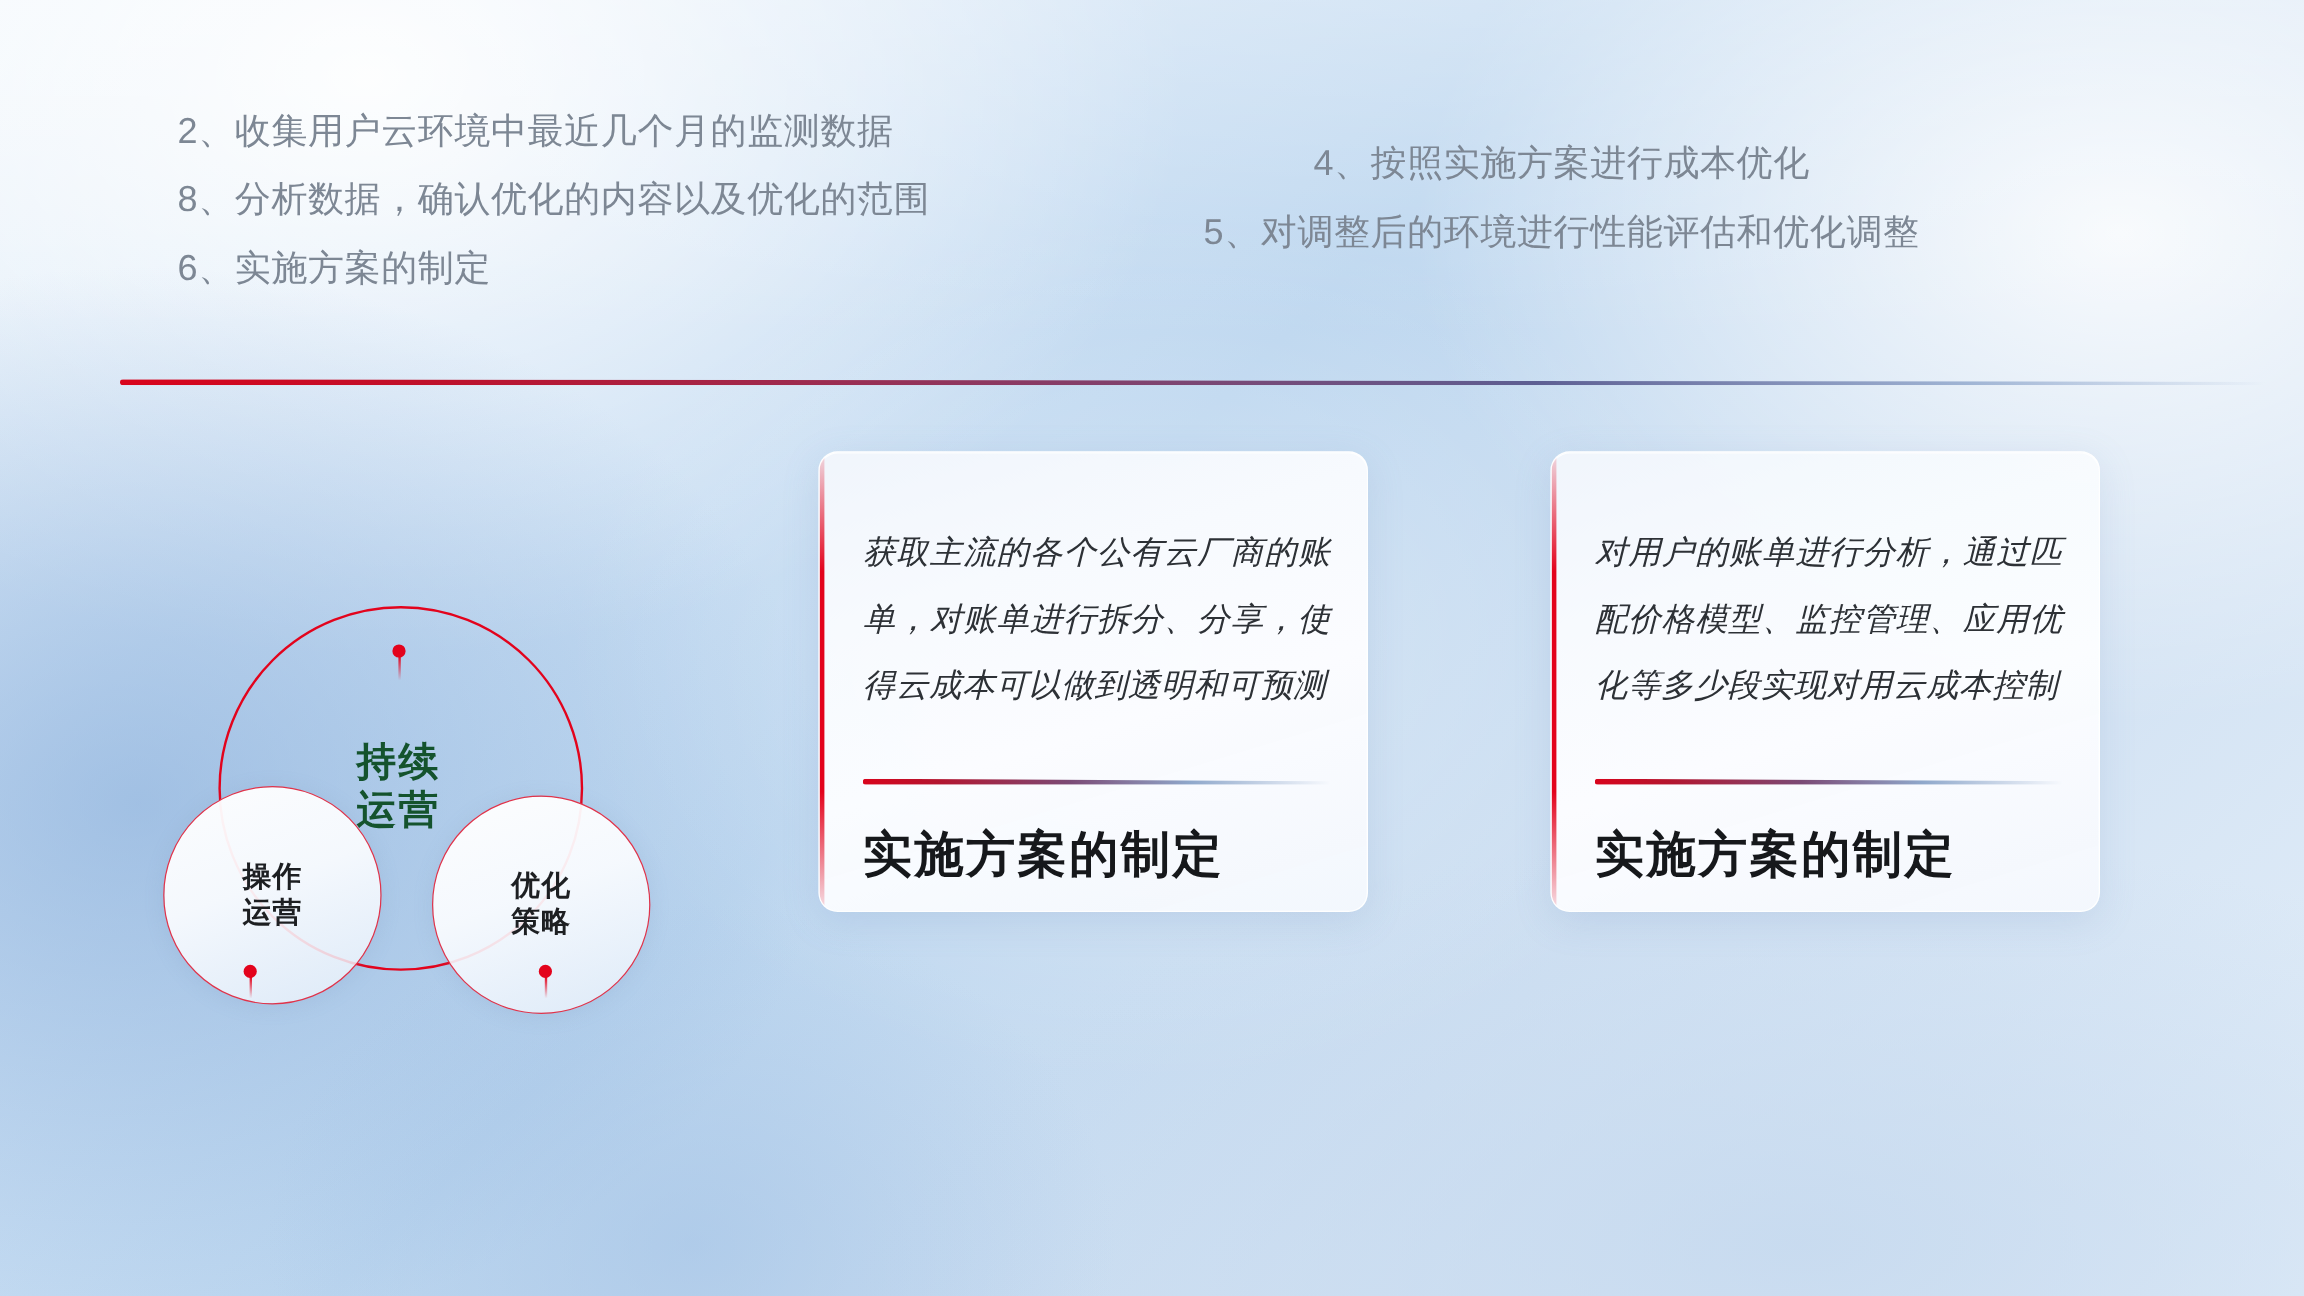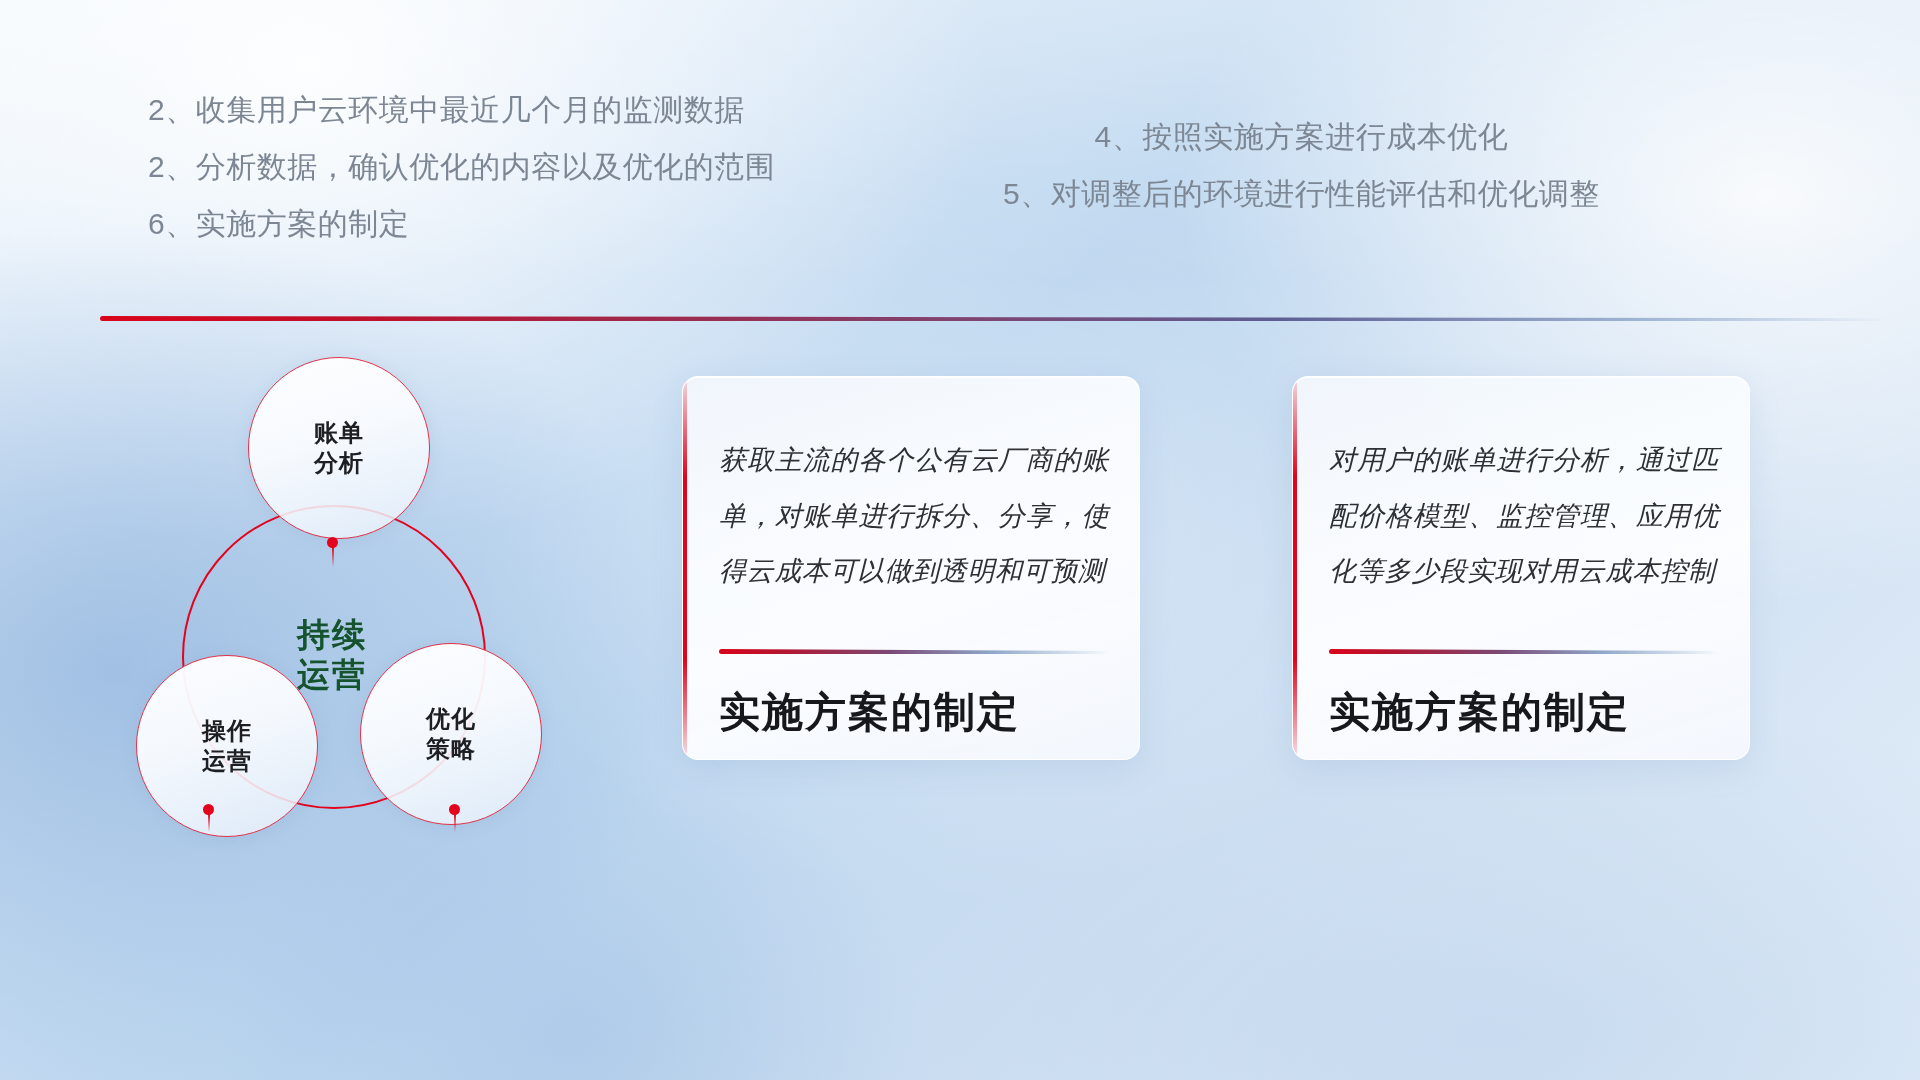--- a/index.html
+++ b/index.html
@@ -46,21 +46,21 @@
     position:absolute;border-radius:50%;
     border:1.6px solid #e0334a;
     background:
       linear-gradient(160deg,rgba(255,255,255,.97) 0%,rgba(250,252,255,.93) 45%,rgba(232,241,251,.80) 100%);
     box-shadow:0 2px 16px rgba(120,150,190,.18);
     display:flex;align-items:center;justify-content:center;
     text-align:center;
   }
   .v-top{left:148px;top:2px;width:180px;height:180px;}
   .v-bl{left:36px;top:300px;width:180px;height:180px;}
-  .v-br{left:260px;top:288px;width:180px;height:180px;}
+  .v-br{left:260px;top:308px;width:180px;height:180px;}
   .v-label{
     font-size:24px;font-weight:700;color:#1d1f22;line-height:1.25;
     letter-spacing:1px;
   }
   .v-big{
     position:absolute;left:82px;top:150px;width:300px;height:300px;
     border-radius:50%;border:2.2px solid #e3031c;background:transparent;
   }
   .v-center{
     position:absolute;left:82px;top:150px;width:300px;height:300px;
@@ -123,41 +123,35 @@
   <div class="bgl b4"></div>
   <div class="bgl b5"></div>
   <div class="bgl b6"></div>
   <div class="bgl b7"></div>
   <div class="bgl b8"></div>
 </div>
 
 <div id="lists">
   <div class="list left">
     <div class="bullet">2、收集用户云环境中最近几个月的监测数据</div>
-    <div class="bullet">2、分析数据，确认优化的内容以及优化的范围</div>
+    <div class="bullet">8、分析数据，确认优化的内容以及优化的范围</div>
     <div class="bullet">6、实施方案的制定</div>
   </div>
   <div class="list right">
     <div class="bullet">4、按照实施方案进行成本优化</div>
     <div class="bullet">5、对调整后的环境进行性能评估和优化调整</div>
   </div>
 </div>
 
 <div id="divider"></div>
 
 <div id="venn">
 
   <div class="v-big"></div>
 
-  <div class="v-circle v-top">
-    <div class="v-label">
-      <div>账单</div>
-      <div>分析</div>
-    </div>
-  </div>
 
   <div class="v-circle v-bl">
     <div class="v-label">
       <div>操作</div>
       <div>运营</div>
     </div>
   </div>
 
   <div class="v-circle v-br">
     <div class="v-label">

